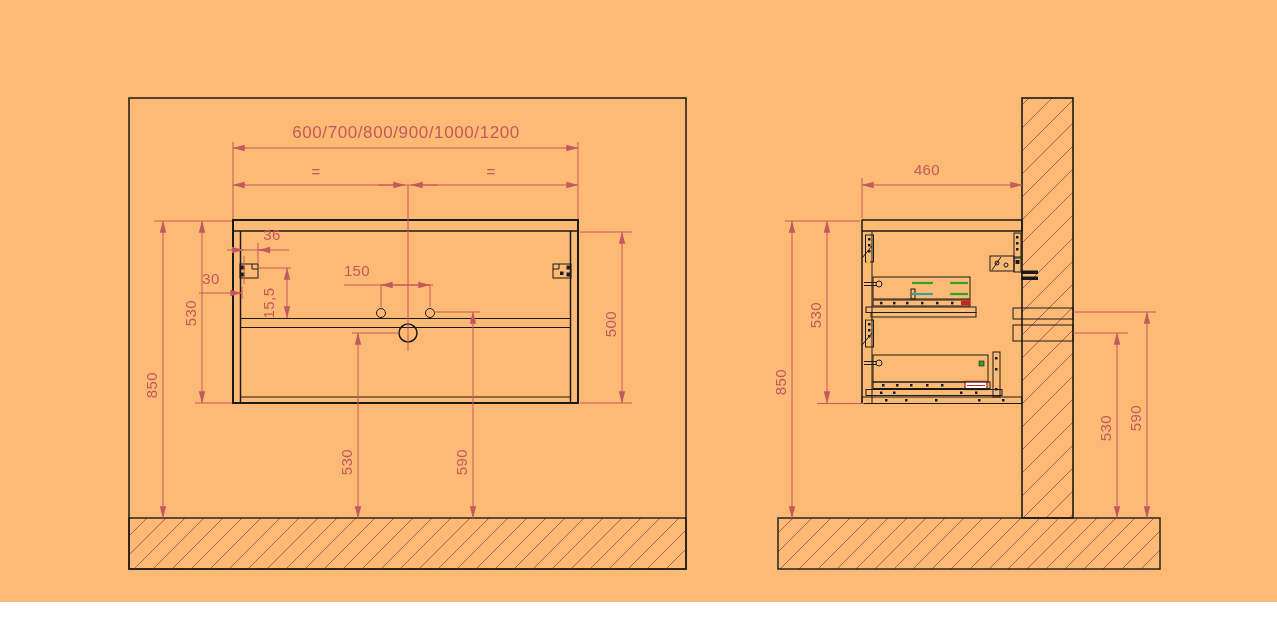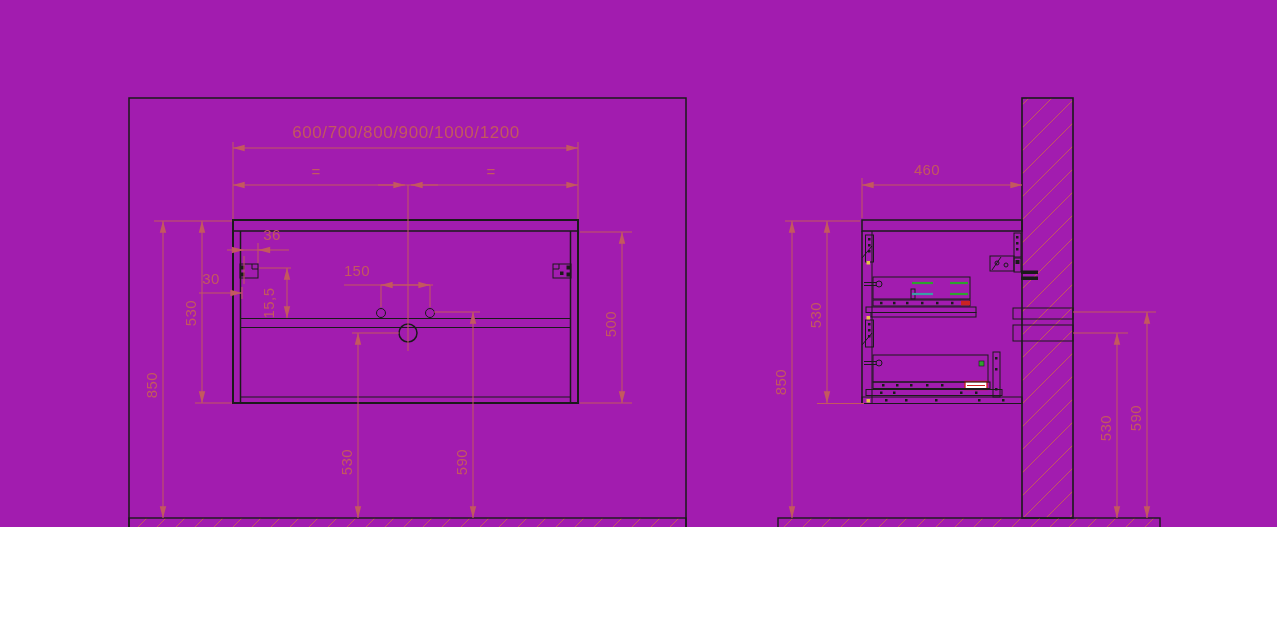--- a/index.html
+++ b/index.html
@@ -1,16 +1,16 @@
 <!DOCTYPE html>
 <html><head>
 <meta charset="utf-8">
 <style>
   html,body{margin:0;padding:0;background:#ffffff;}
-  #stage{position:relative;width:1277px;height:527px;background:#a21caf;overflow:hidden;}
+  #stage{position:relative;width:1277px;height:602px;background:#fdba74;overflow:hidden;}
   svg{display:block;}
   .dim{font-family:"Liberation Sans",sans-serif;font-size:15px;fill:#c4585f;letter-spacing:.4px;}
   .dim-lg{font-family:"Liberation Sans",sans-serif;font-size:17px;fill:#c4585f;letter-spacing:.6px;}
   .red{stroke:#c4585f;stroke-width:1;fill:none;}
   .blk{stroke:#1a1a1a;stroke-width:1.5;fill:none;}
   .blk-thin{stroke:#1a1a1a;stroke-width:1;fill:none;}
   .blk-thick{stroke:#1a1a1a;stroke-width:2;fill:none;}
   .fillb{fill:#1a1a1a;stroke:none;}
 </style>
 </head>

